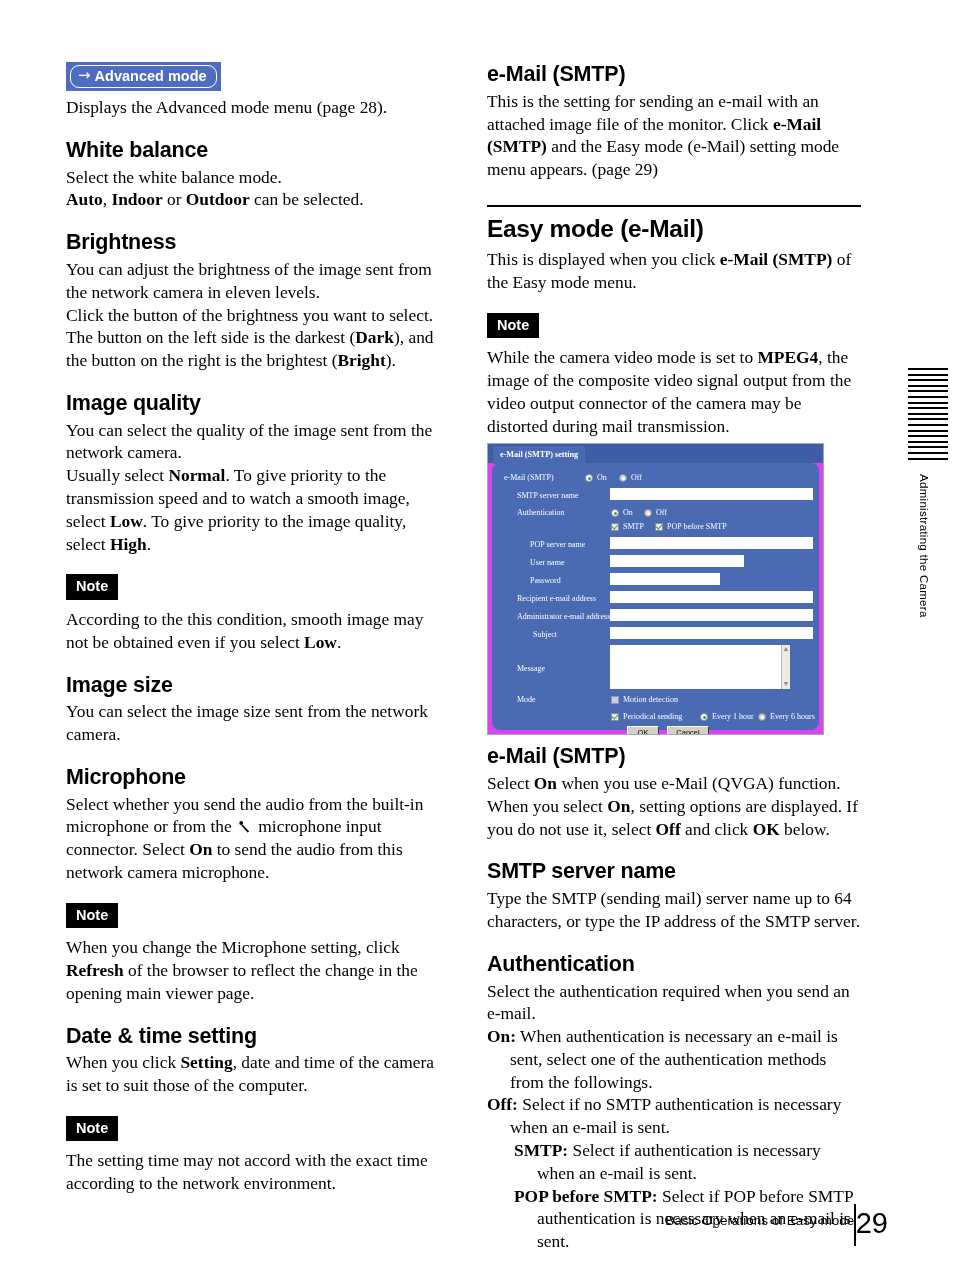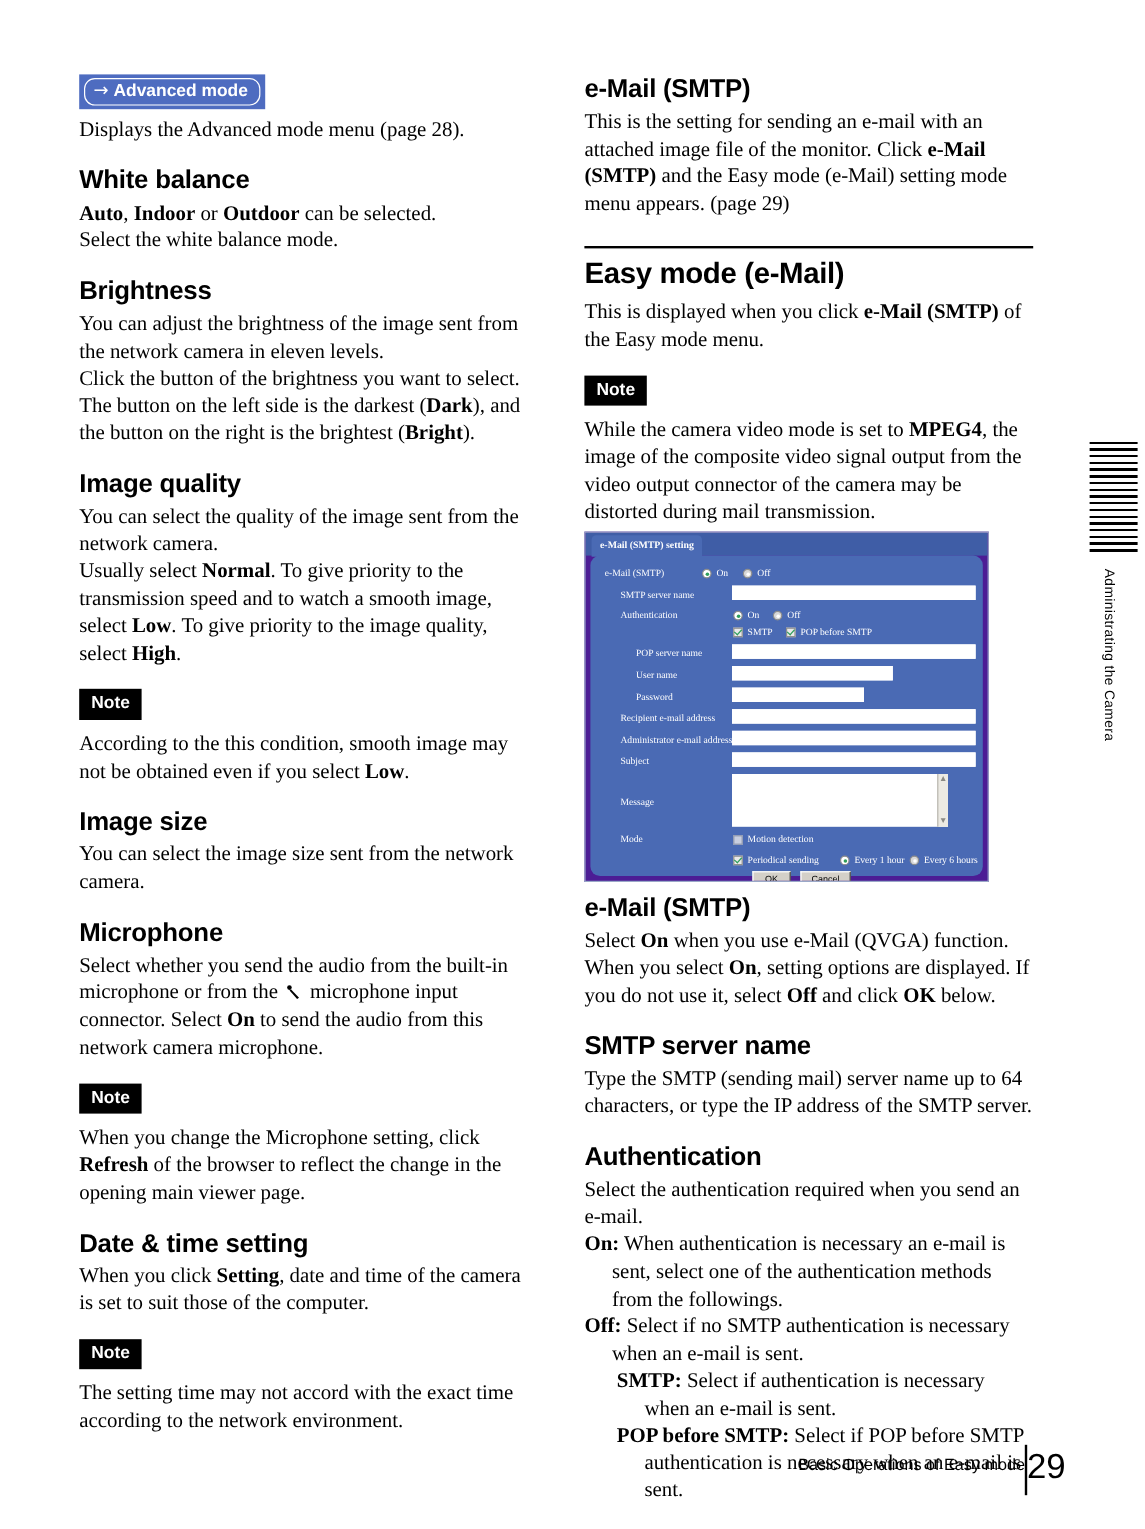--- a/index.html
+++ b/index.html
@@ -127,21 +127,21 @@
     padding-left: 50px;
     text-indent: -23px;
     margin-left: 0;
   }
 
   
   .shot {
     position: relative;
     width: 337px;
     height: 292px;
-    background: #4c1d95;
+    background: #d946ef;
     border: 1px solid #9aa8c8;
     box-sizing: border-box;
     font-family: "Liberation Serif", "DejaVu Serif", serif;
     color: #ffffff;
     margin: 6px 0 0 0;
     overflow: hidden;
   }
   .shot-tabbar {
     position: absolute;
     top: 0; left: 0; right: 0;
@@ -335,22 +335,22 @@
       <span class="adv-inner">
         <span class="adv-arrow">→</span>
         <span class="adv-label">Advanced mode</span>
       </span>
     </div>
 
     <p class="body-text">Displays the Advanced mode menu (page 28).</p>
 
     <div class="sp-md"></div>
     <h2 class="h2">White balance</h2>
+    <p class="body-text">Select the white balance mode.</p>
     <p class="body-text"><b>Auto</b><span>, </span><b>Indoor</b><span> or </span><b>Outdoor</b><span> can be selected.</span></p>
-    <p class="body-text">Select the white balance mode.</p>
 
     <div class="sp-md"></div>
     <h2 class="h2">Brightness</h2>
     <p class="body-text">You can adjust the brightness of the image sent from the network camera in eleven levels.</p>
     <p class="body-text"><span>Click the button of the brightness you want to select. The button on the left side is the darkest (</span><b>Dark</b><span>), and the button on the right is the brightest (</span><b>Bright</b><span>).</span></p>
 
     <div class="sp-md"></div>
     <h2 class="h2">Image quality</h2>
     <p class="body-text">You can select the quality of the image sent from the network camera.</p>
     <p class="body-text"><span>Usually select </span><b>Normal</b><span>. To give priority to the transmission speed and to watch a smooth image, select </span><b>Low</b><span>. To give priority to the image quality, select </span><b>High</b><span>.</span></p>
@@ -439,21 +439,21 @@
 
         <span class="lbl" style="left:38px; top:112px;">Password</span>
         <span class="field" style="left:118px; top:110px; width:110px;"></span>
 
         <span class="lbl" style="left:25px; top:130px;">Recipient e-mail address</span>
         <span class="field" style="left:118px; top:128px; width:203px;"></span>
 
         <span class="lbl" style="left:25px; top:148px;">Administrator e-mail address</span>
         <span class="field" style="left:118px; top:146px; width:203px;"></span>
 
-        <span class="lbl" style="left:25px; top:166px;">Subject</span>
+        <span class="lbl" style="left:41px; top:166px;">Subject</span>
         <span class="field" style="left:118px; top:164px; width:203px;"></span>
 
         <span class="lbl" style="left:25px; top:200px;">Message</span>
         <span class="textarea" style="left:118px; top:182px; width:180px; height:44px;">
           <span class="ta-scroll">
             <span class="ta-arrow up">▲</span>
             <span class="ta-arrow dn">▼</span>
           </span>
         </span>
 

